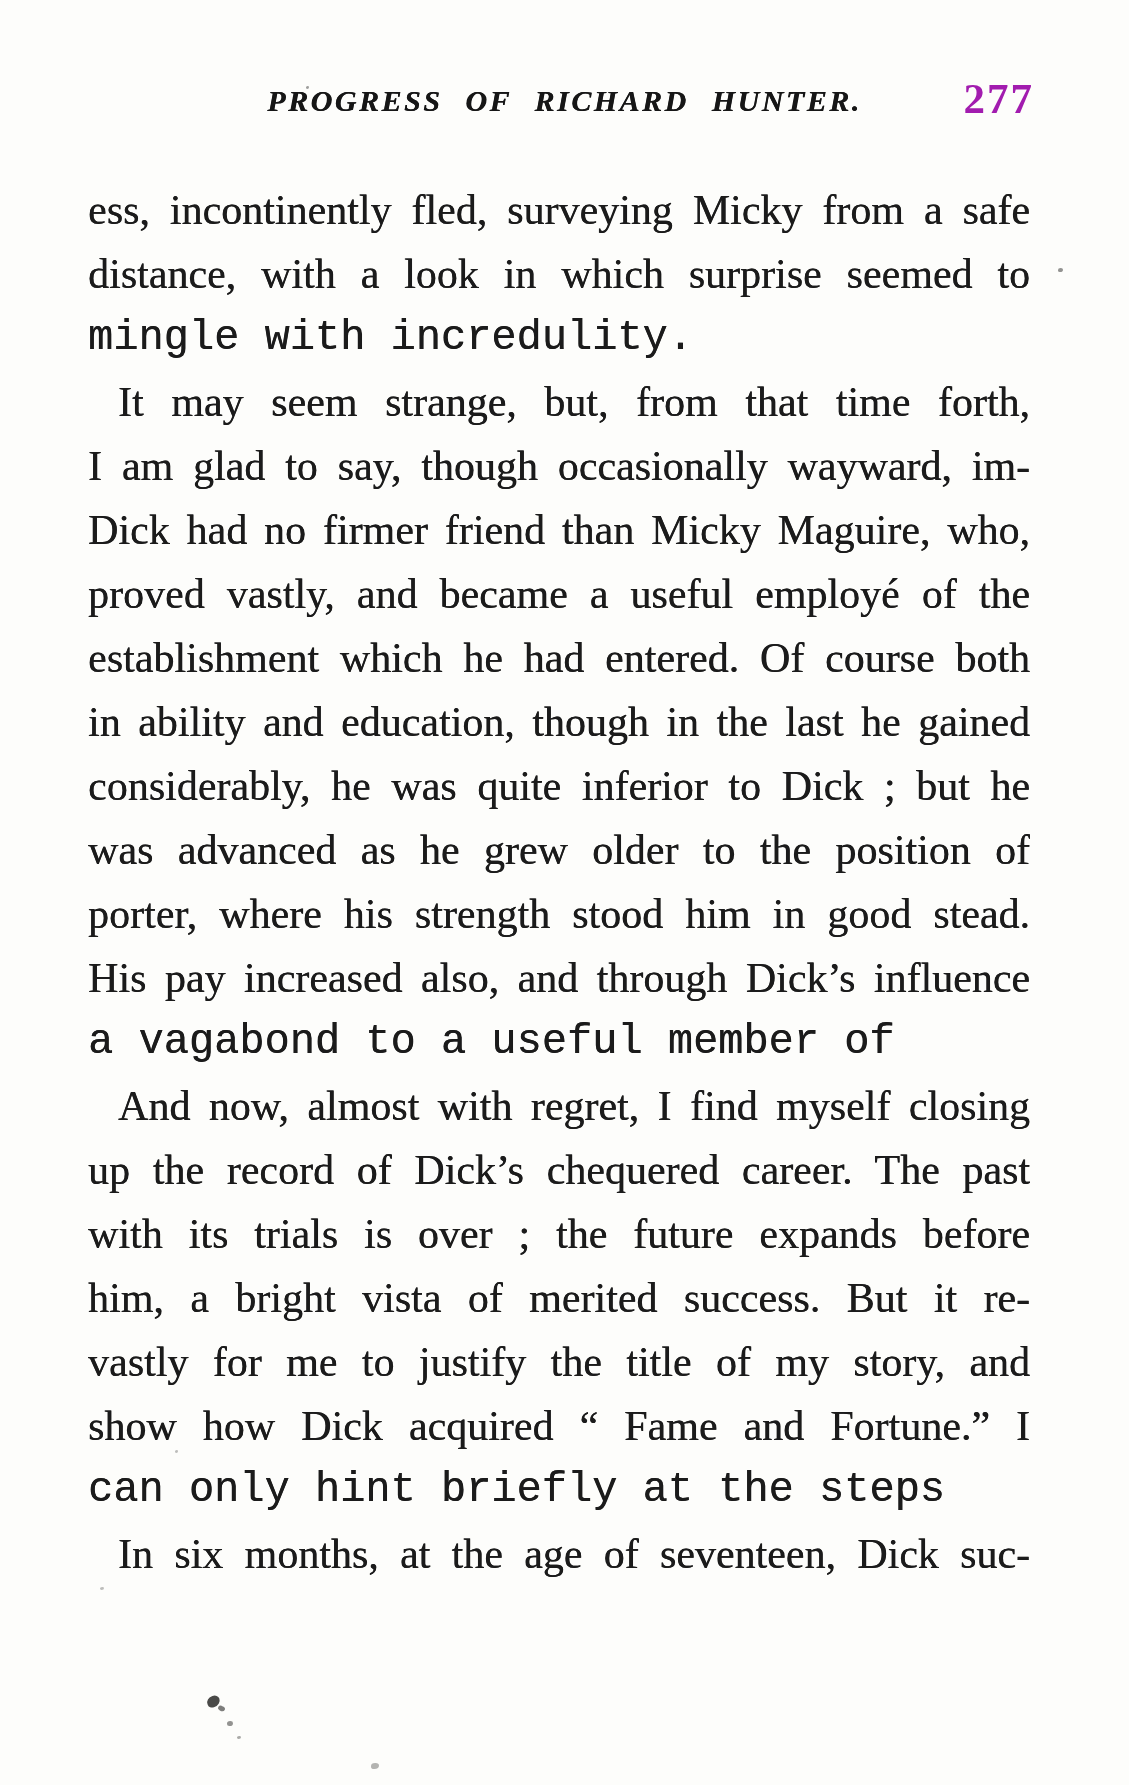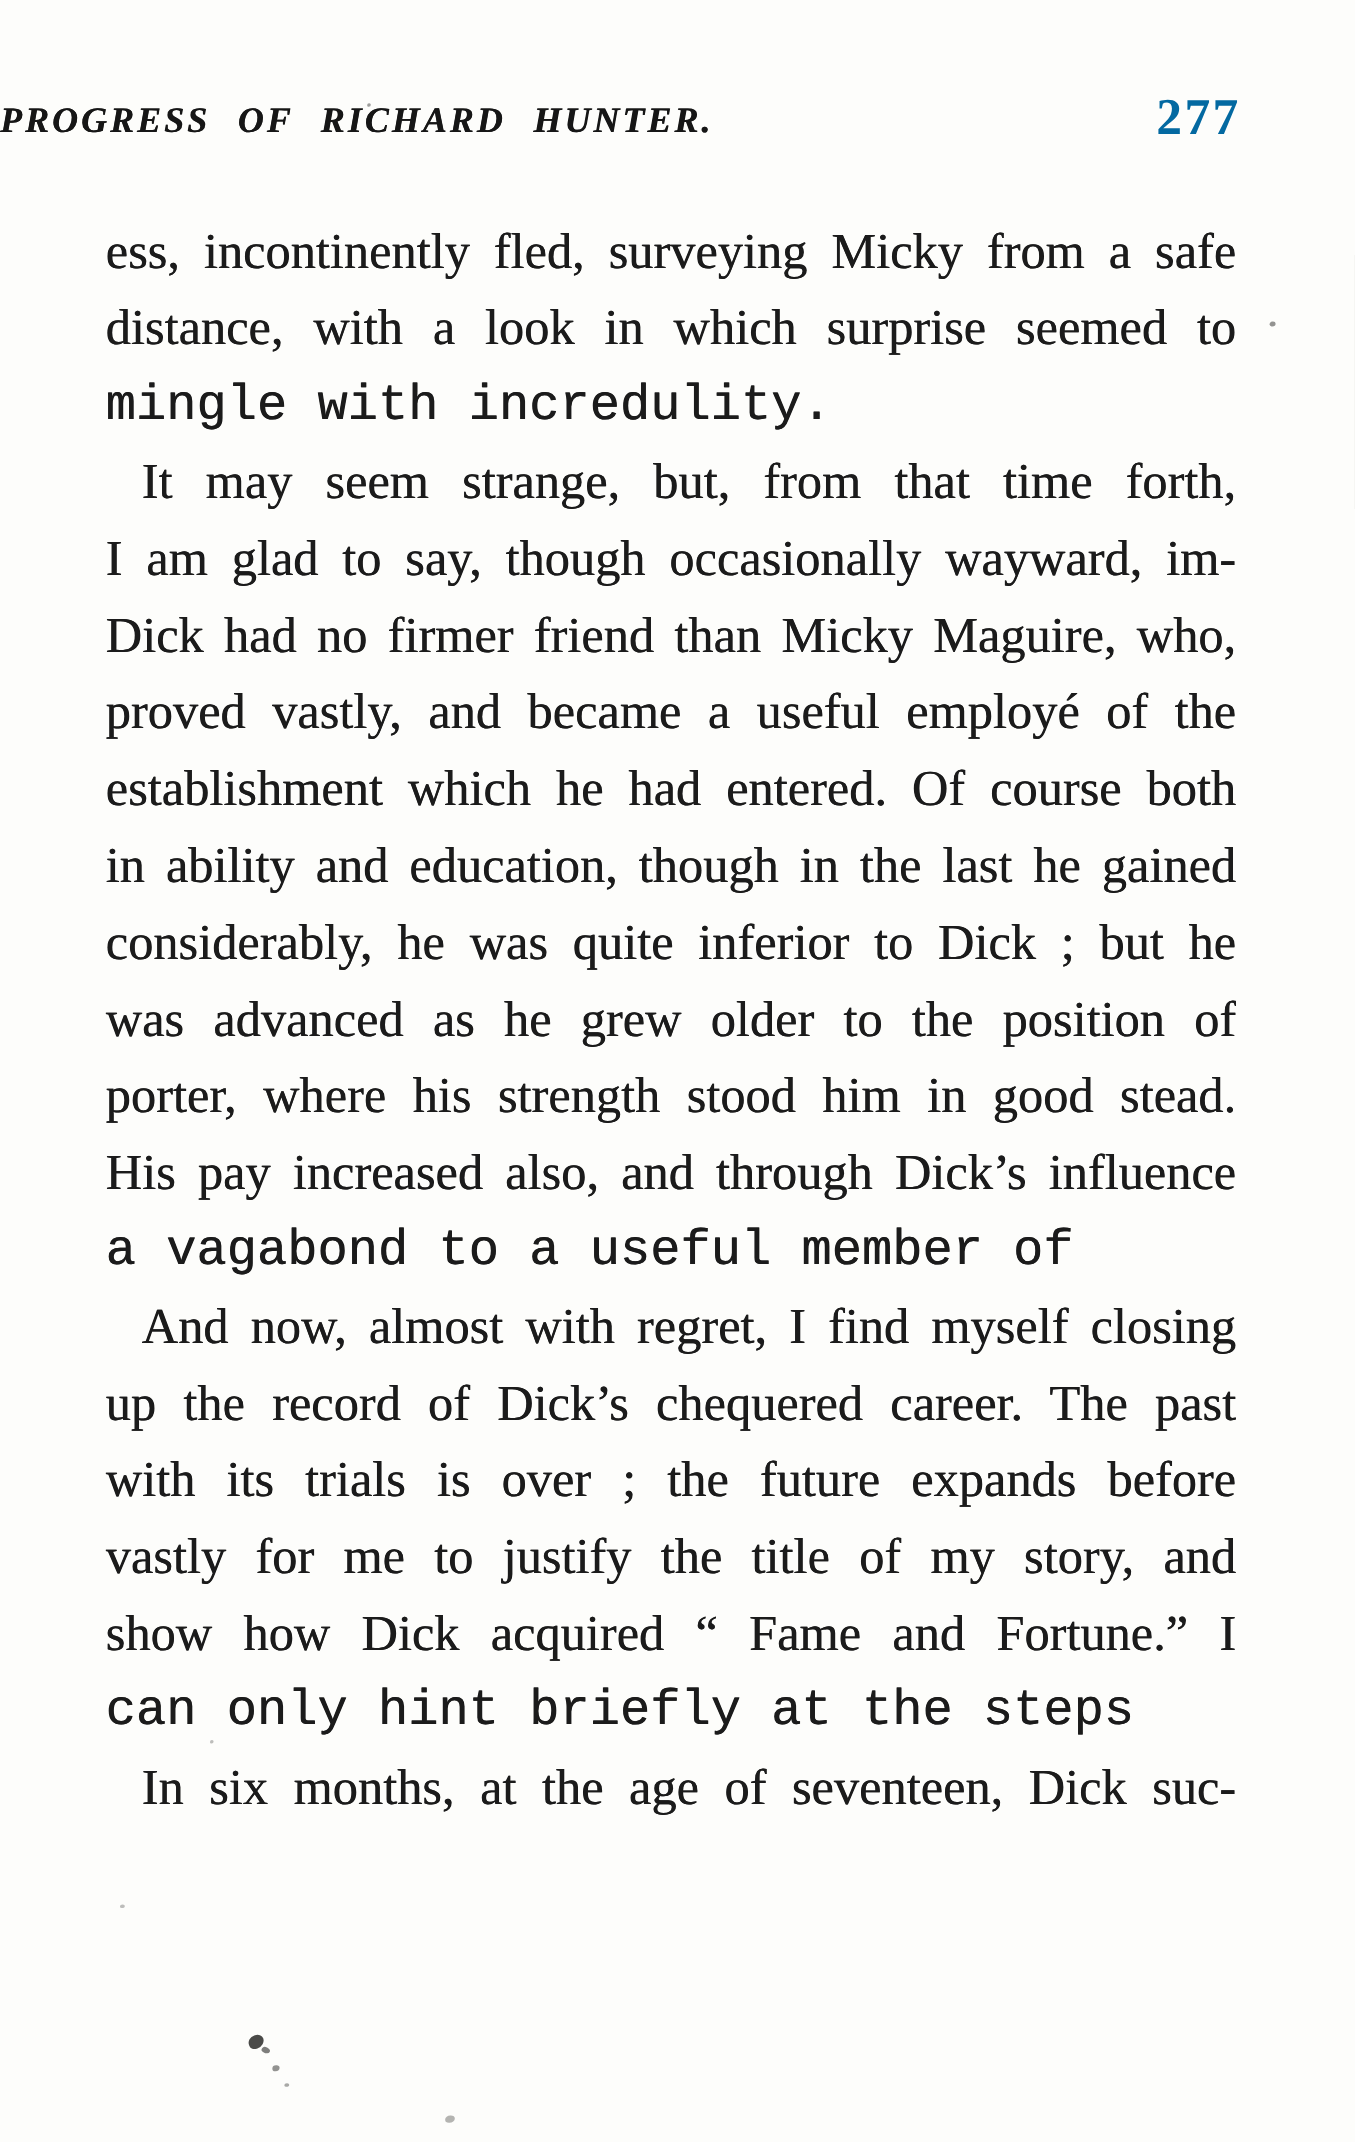--- a/index.html
+++ b/index.html
@@ -15,37 +15,37 @@
     background: #fdfdfb;
     overflow: hidden;
     font-family: "Liberation Serif", "DejaVu Serif", serif;
     color: #1b1b1b;
   }
   .running-head {
     position: absolute;
     top: 84px;
     left: 0;
     width: 100%;
-    text-align: left;
+    text-align: center;
     font-style: italic;
     font-weight: 700;
     font-size: 30px;
     letter-spacing: 2.5px;
     word-spacing: 13px;
     color: #161616;
     text-shadow: 0.3px 0 0 #161616;
   }
   .page-number {
     position: absolute;
     top: 74px;
     right: 95px;
     font-size: 43px;
     font-weight: 700;
     letter-spacing: 2px;
-    color: #0369a1;
+    color: #a21caf;
   }
   .body-text {
     position: absolute;
     left: 88px;
     top: 178px;
     width: 942px;
     font-size: 42px;
     text-shadow: 0.35px 0 0 #1b1b1b;
   }
   .paragraph { margin: 0; }
@@ -98,20 +98,21 @@
       <div class="line">was advanced as he grew older to the position of</div>
       <div class="line">porter, where his strength stood him in good stead.</div>
       <div class="line">His pay increased also, and through Dick’s influence</div>
       <div class="line last">a vagabond to a useful member of society.</div>
     </div>
 
     <div class="paragraph">
       <div class="line indent">And now, almost with regret, I find myself closing</div>
       <div class="line">up the record of Dick’s chequered career. The past</div>
       <div class="line">with its trials is over ; the future expands before</div>
+      <div class="line">him, a bright vista of merited success. But it re-</div>
       <div class="line">vastly for me to justify the title of my story, and</div>
       <div class="line">show how Dick acquired “ Fame and Fortune.” I</div>
       <div class="line last">can only hint briefly at the steps that led to them.</div>
     </div>
 
     <div class="paragraph">
       <div class="line indent">In six months, at the age of seventeen, Dick suc-</div>
     </div>
 
   </div>

